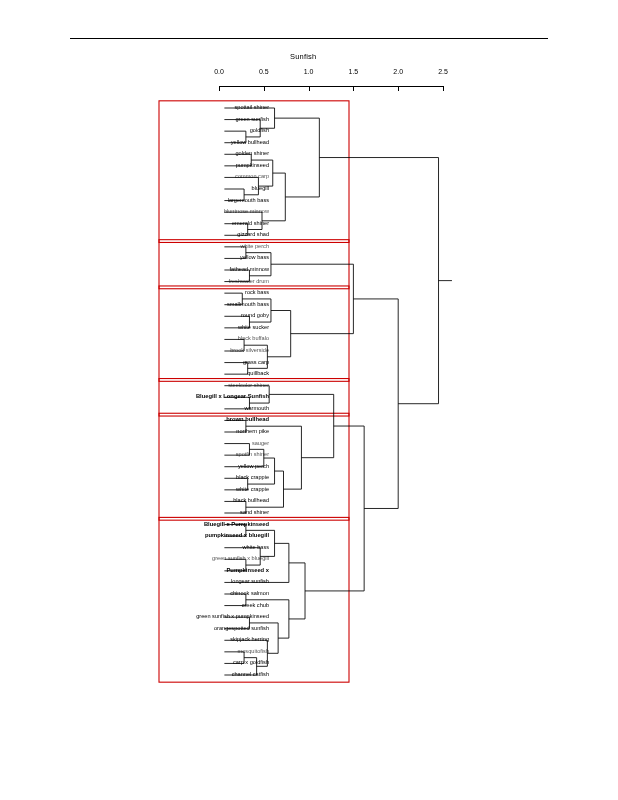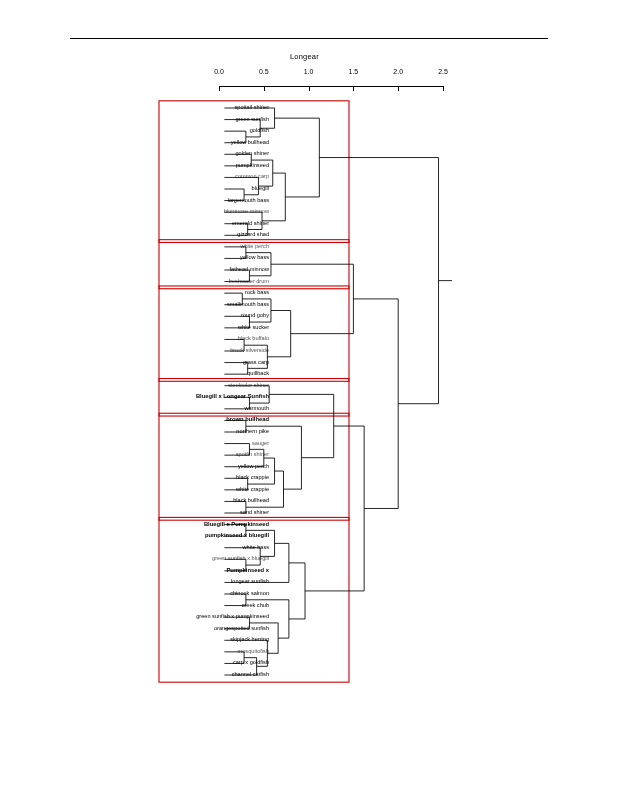--- a/index.html
+++ b/index.html
@@ -46,21 +46,21 @@
   .link{stroke:#000;stroke-width:.85;fill:none;}
   .clusterbox{stroke:#cc0000;stroke-width:1.1;fill:none;}
 </style>
 </head>
 <body>
 
 <div id="page">
 
   <div class="hrule"></div>
 
-  <div class="axis-title">Longear</div>
+  <div class="axis-title">Sunfish</div>
   <div class="axis-line"></div>
   <div id="ticks">
       <div class="tick" style="left: 219px;"></div>
       <div class="ticklabel" style="left: 219px;">0.0</div>
       <div class="tick" style="left: 263.8px;"></div>
       <div class="ticklabel" style="left: 263.8px;">0.5</div>
       <div class="tick" style="left: 308.6px;"></div>
       <div class="ticklabel" style="left: 308.6px;">1.0</div>
       <div class="tick" style="left: 353.4px;"></div>
       <div class="ticklabel" style="left: 353.4px;">1.5</div>

